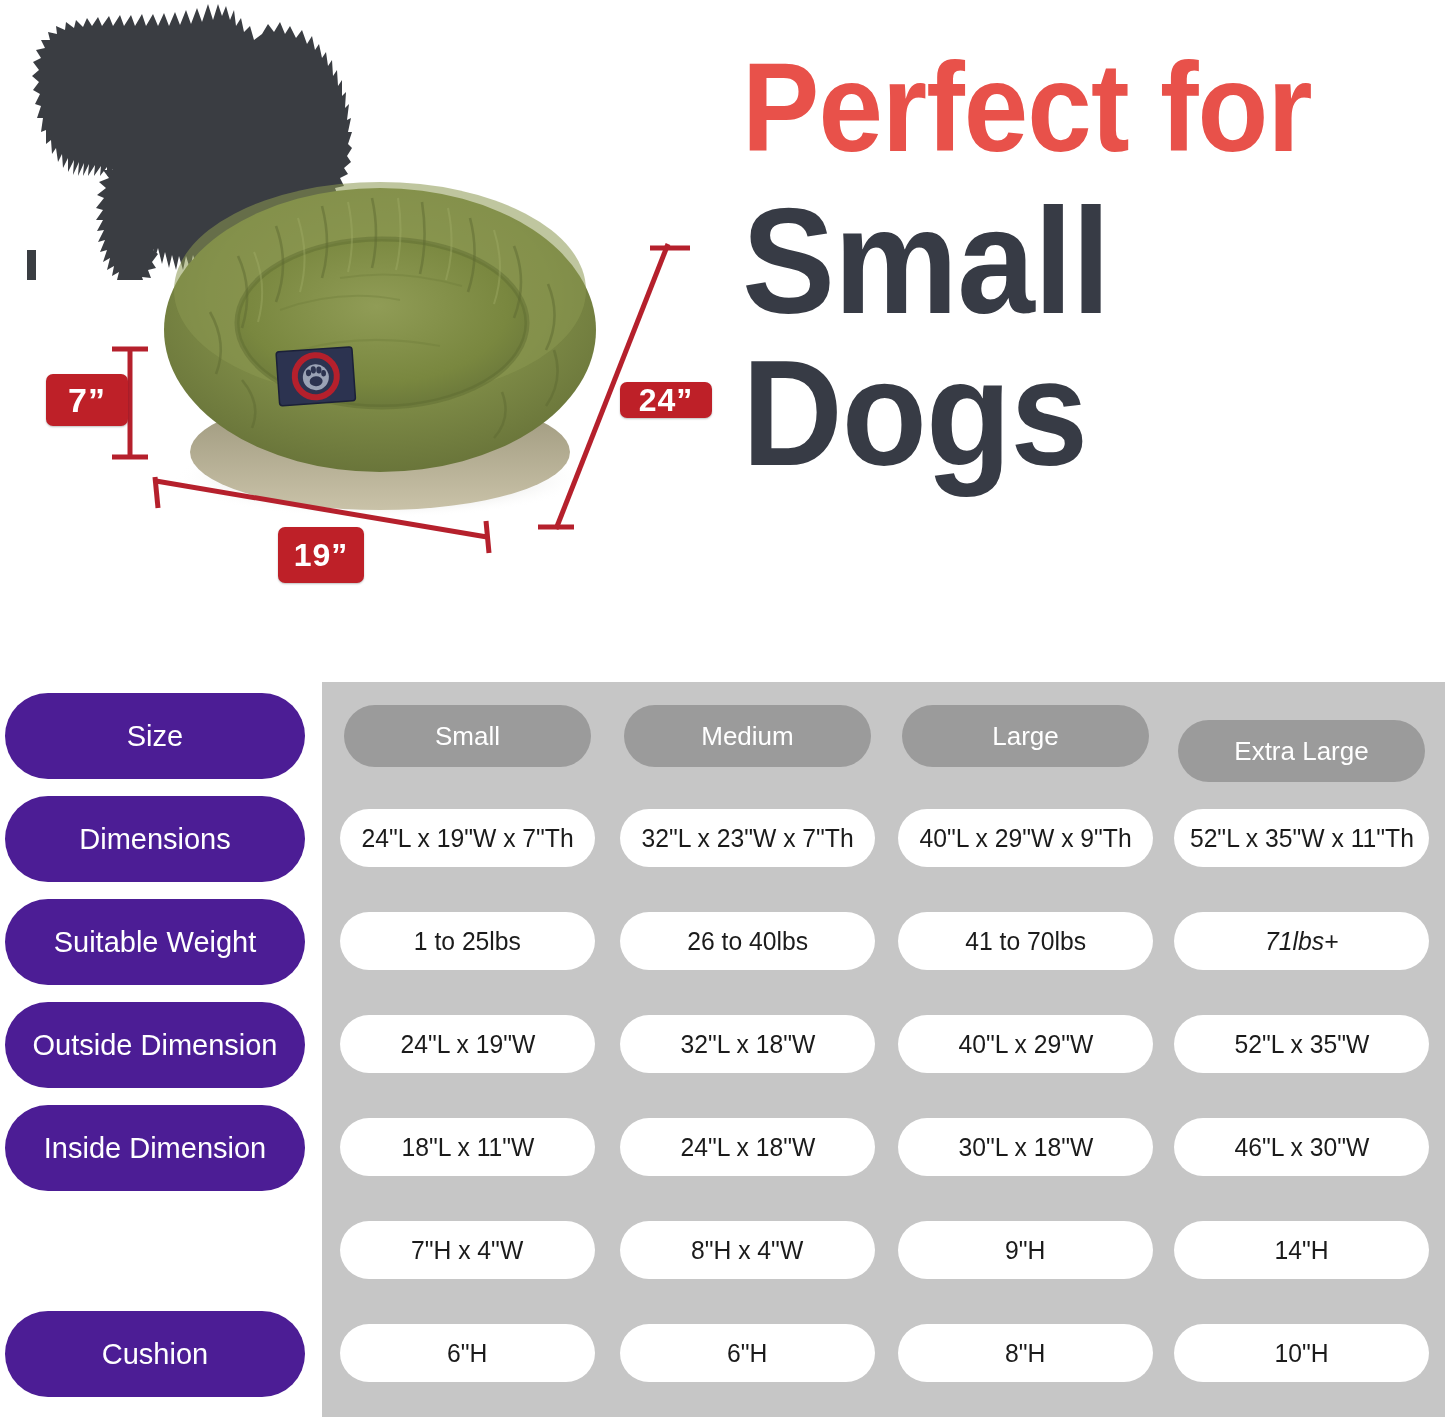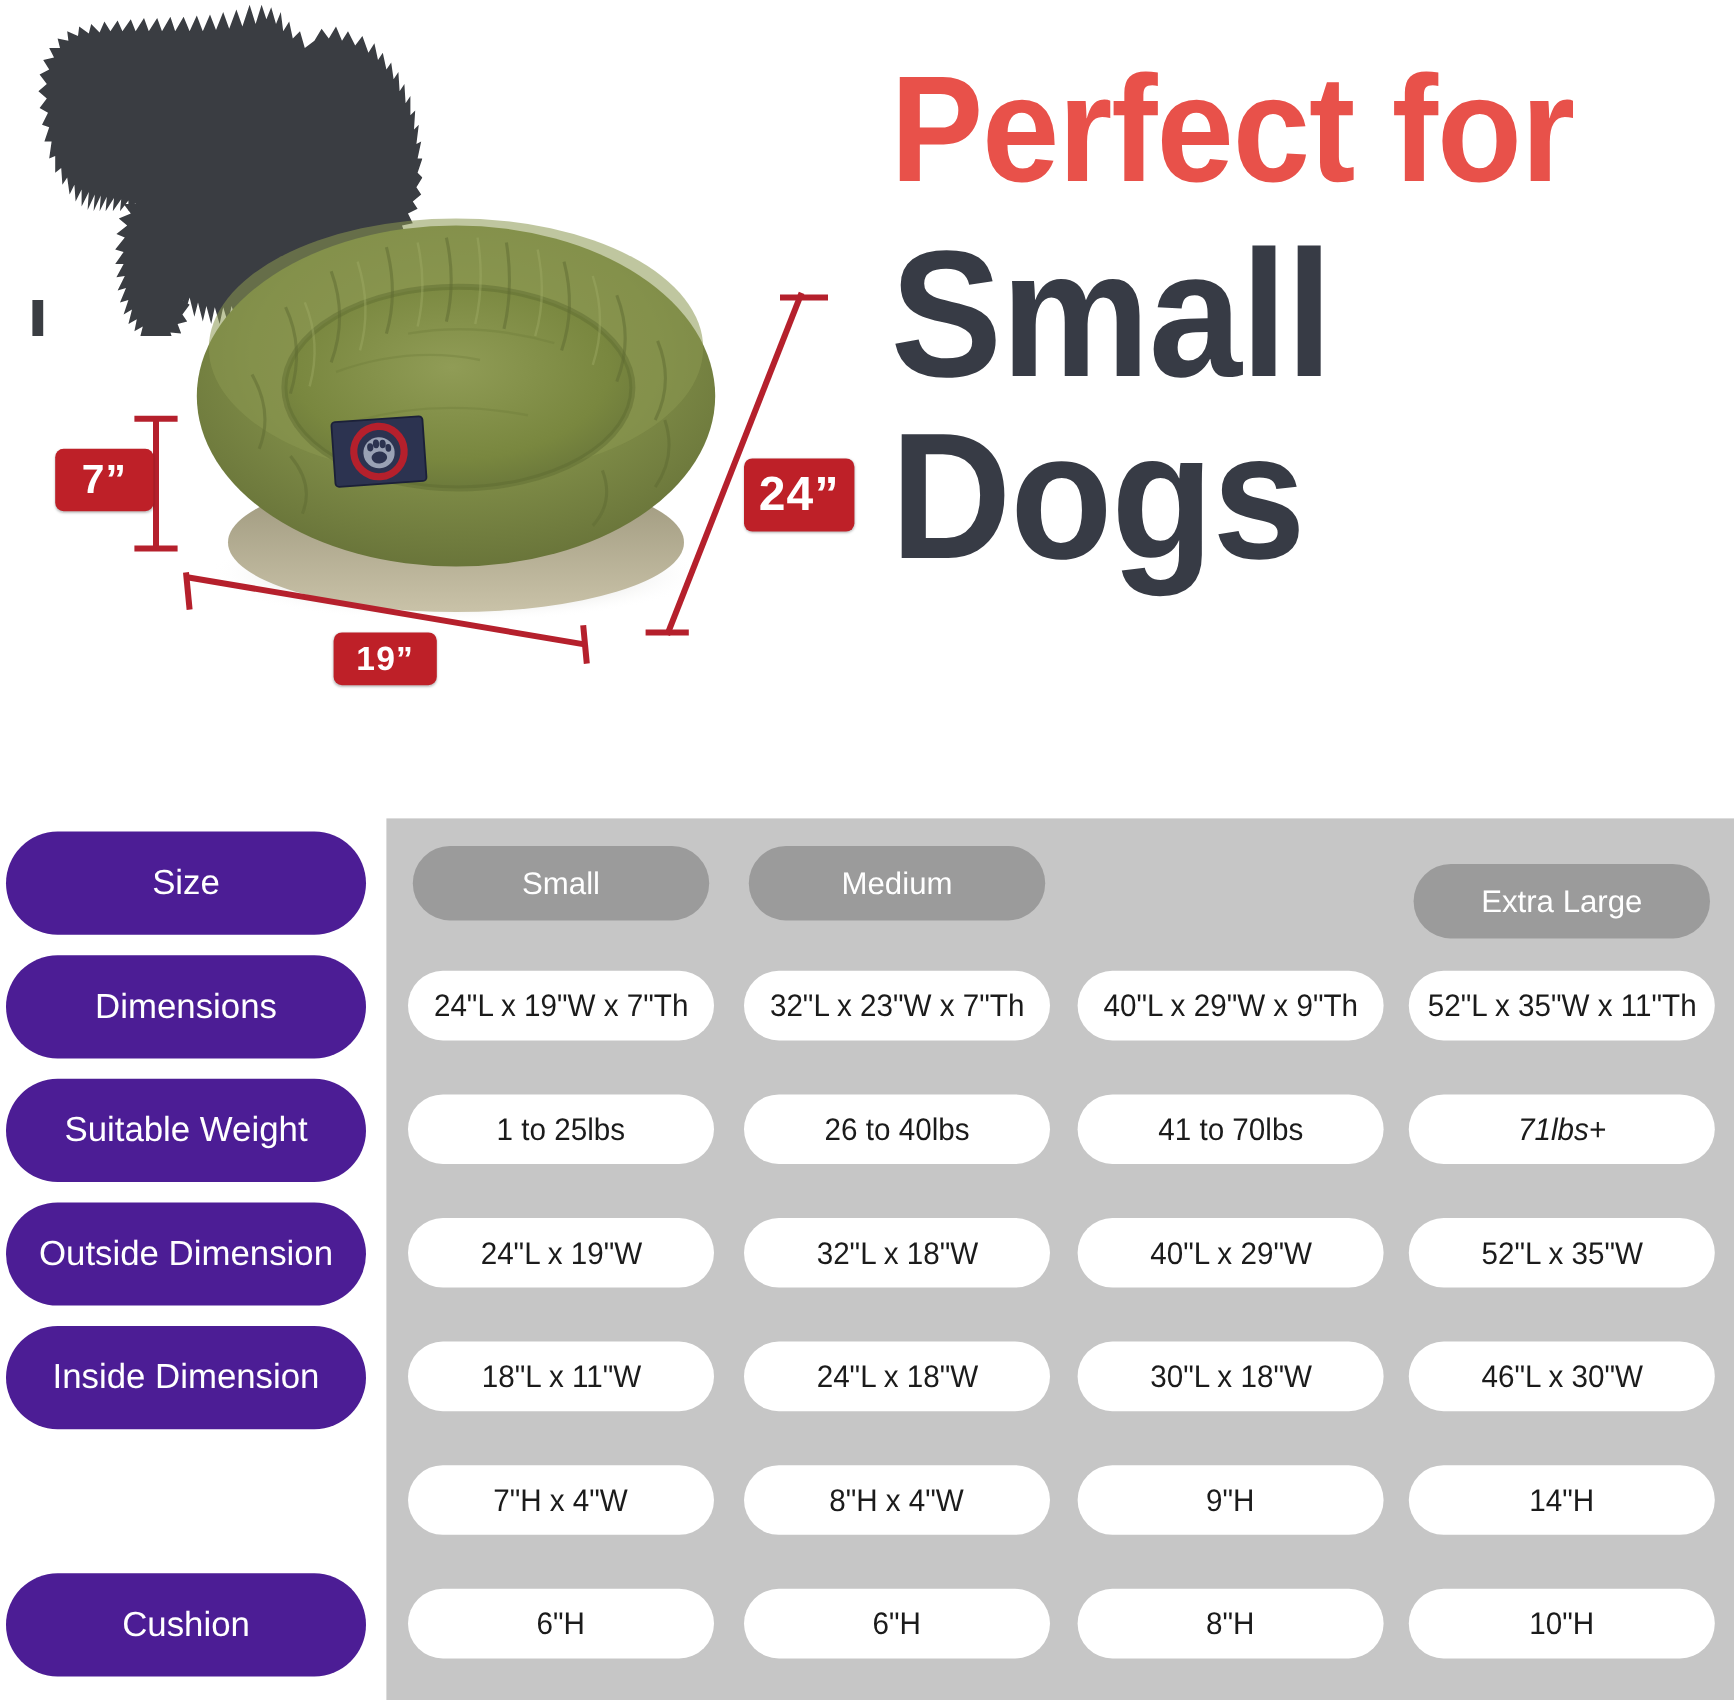--- a/index.html
+++ b/index.html
@@ -58,22 +58,22 @@
     position:absolute;
     background:#BE2028;
     color:#ffffff;
     font-weight:bold;
     border-radius:7px;
     display:flex; align-items:center; justify-content:center;
     letter-spacing:1px;
     box-shadow:0 1px 2px rgba(0,0,0,0.25);
   }
   #badge-7  { left:46px;  top:374px; width:82px;  height:52px;  font-size:34px; }
-  #badge-19 { left:278px; top:527px; width:86px;  height:44px;  font-size:28px; }
-  #badge-24 { left:620px; top:382px; width:92px;  height:61px;  font-size:40px; }
+  #badge-19 { left:278px; top:527px; width:86px;  height:56px;  font-size:32px; }
+  #badge-24 { left:620px; top:382px; width:92px;  height:36px;  font-size:32px; }
 
   
   #spec-table {
     position:absolute; left:0; top:682px;
     width:1445px; height:735px;
   }
   #table-panel {
     position:absolute; left:322px; top:0px;
     width:1123px; height:735px;
     background:#C6C6C6;
@@ -278,20 +278,21 @@
     <div class="row-label" style="top:11px">Size</div>
     <div class="row-label" style="top:114px">Dimensions</div>
     <div class="row-label" style="top:217px">Suitable Weight</div>
     <div class="row-label" style="top:320px">Outside Dimension</div>
     <div class="row-label" style="top:423px">Inside Dimension</div>
     <div class="row-label" style="top:629px">Cushion</div>
   </div>
 
   <div class="hdr-pill" style="left:344px;  top:23px; width:247px;">Small</div>
   <div class="hdr-pill" style="left:624px;  top:23px; width:247px;">Medium</div>
+  <div class="hdr-pill" style="left:902px;  top:23px; width:247px;">Large</div>
   <div class="hdr-pill" style="left:1178px; top:38px; width:247px;">Extra Large</div>
 
   <div class="cell-pill" style="left:340px;  top:127px; width:255px;">
       <span>24"L x 19"W x 7"Th</span>
     </div>
   <div class="cell-pill" style="left:620px;  top:127px; width:255px;">
       <span>32"L x 23"W x 7"Th</span>
     </div>
   <div class="cell-pill" style="left:898px;  top:127px; width:255px;">
       <span>40"L x 29"W x 9"Th</span>

